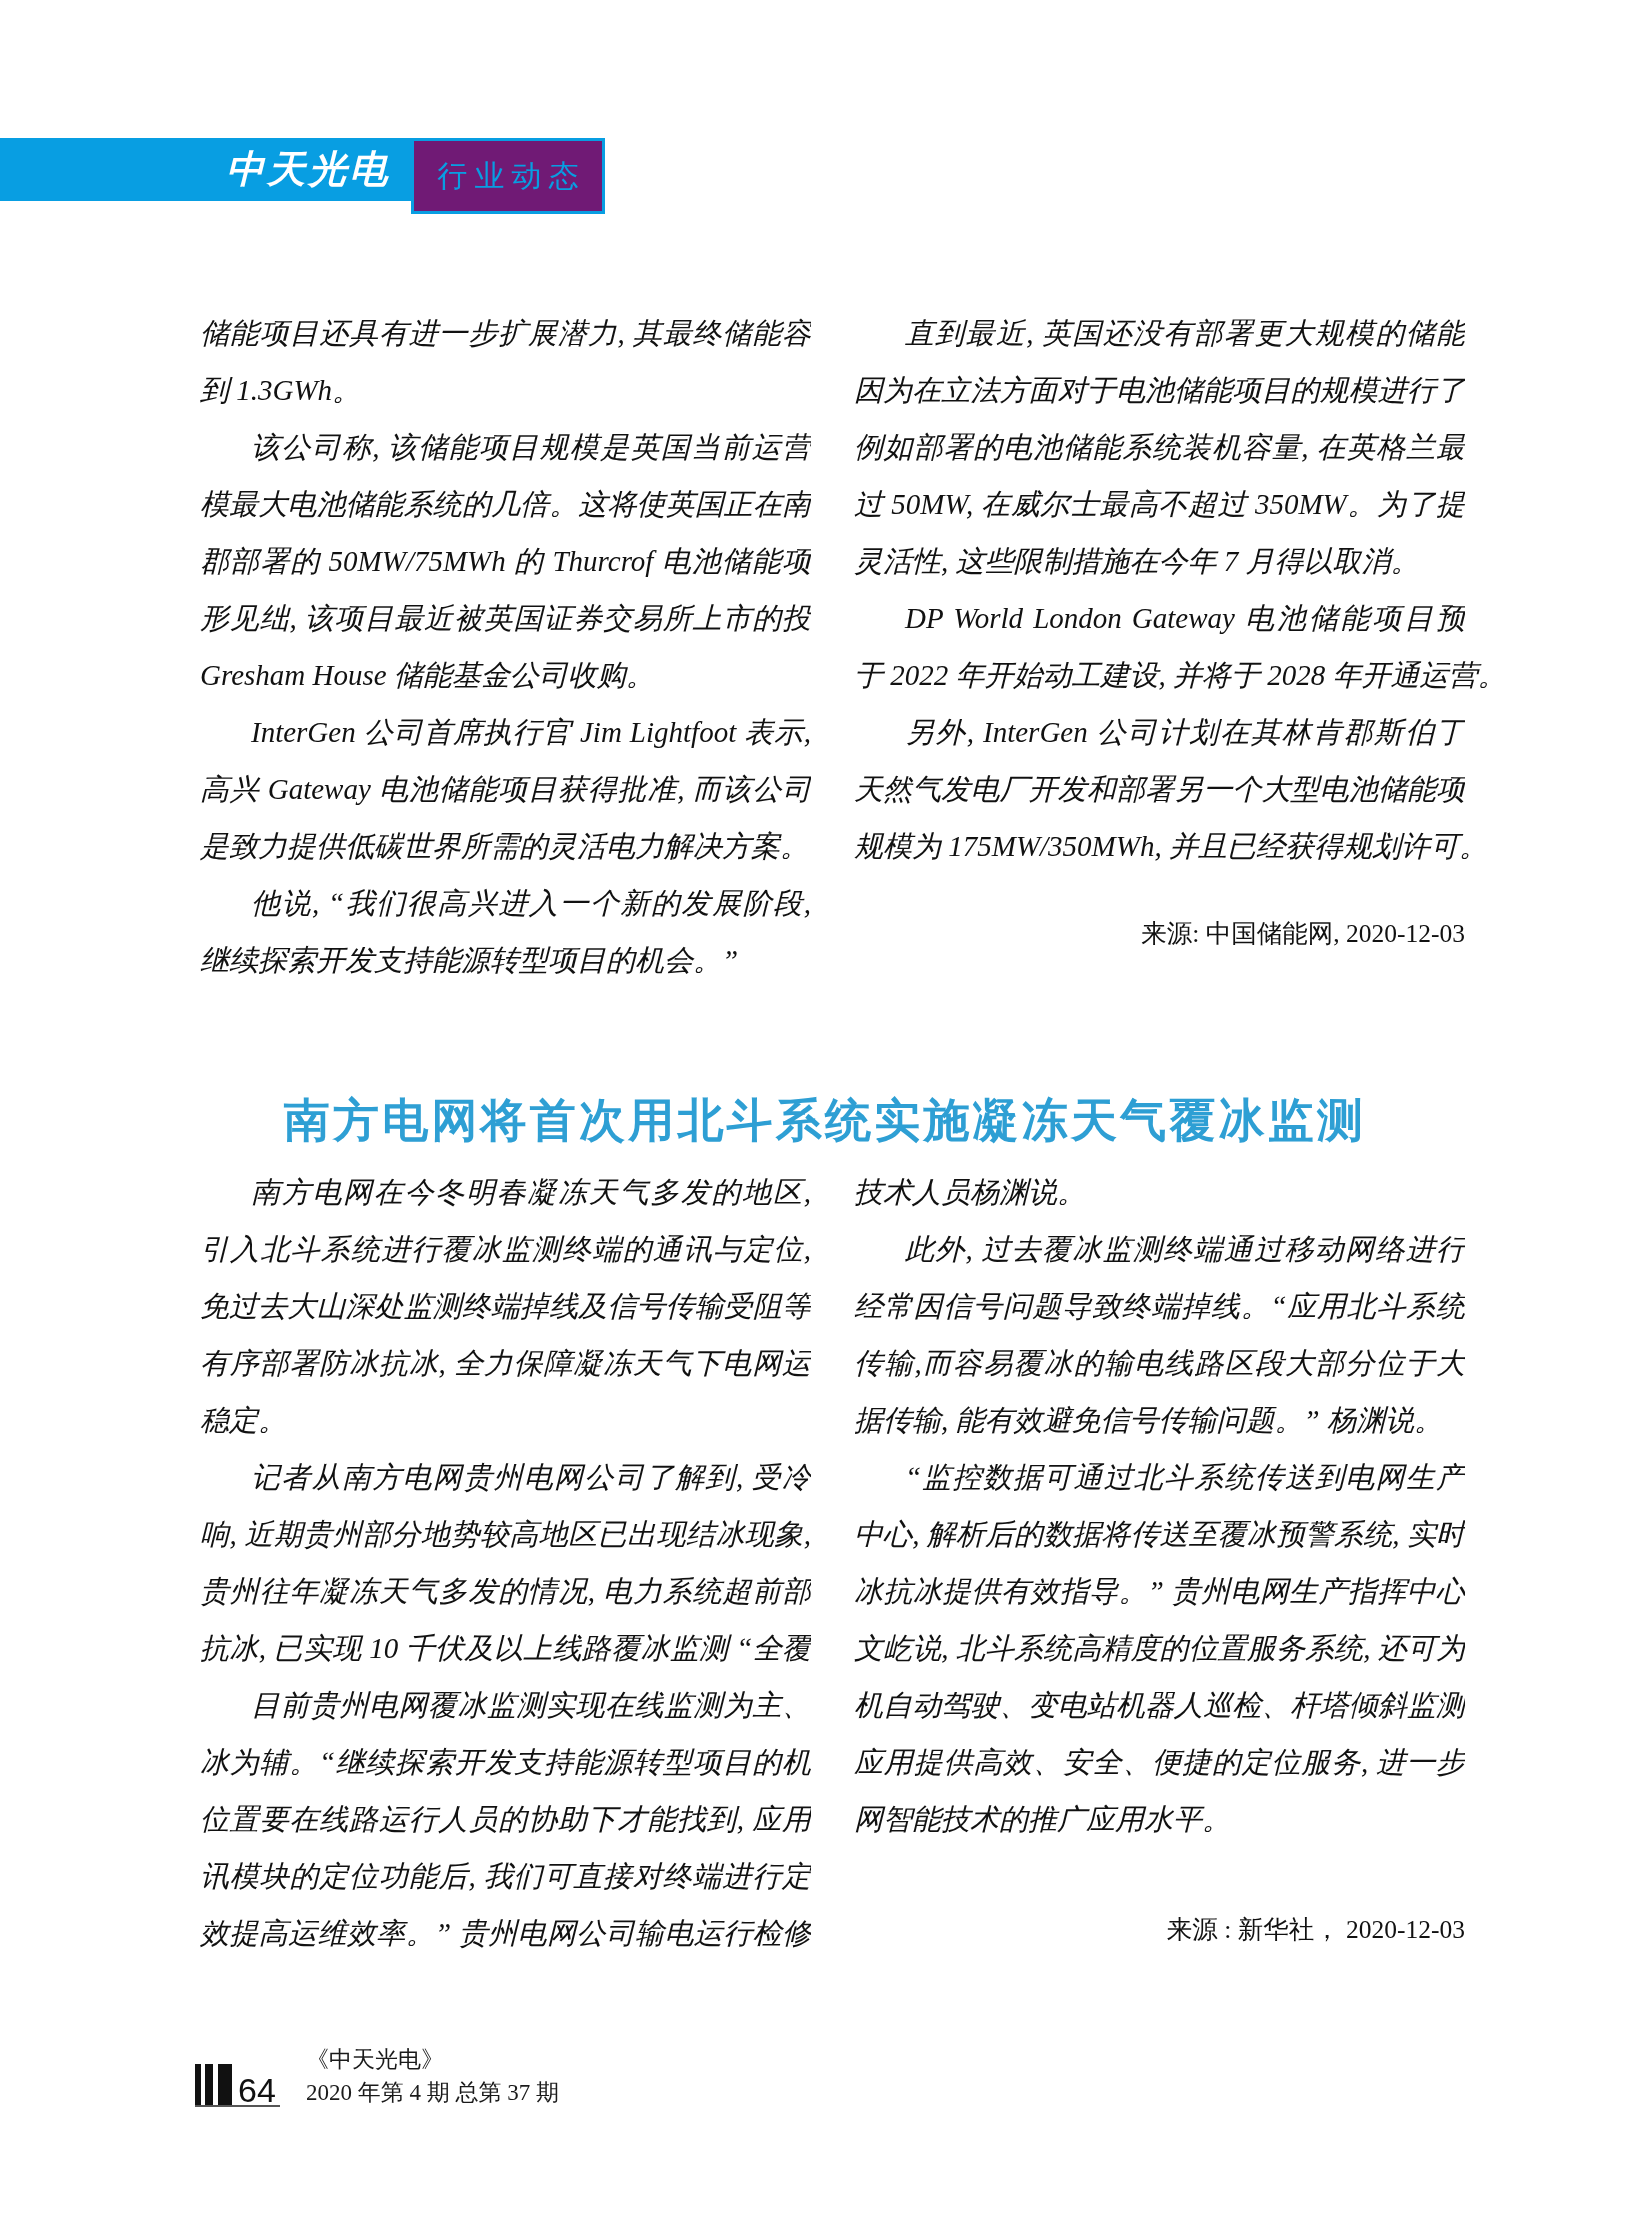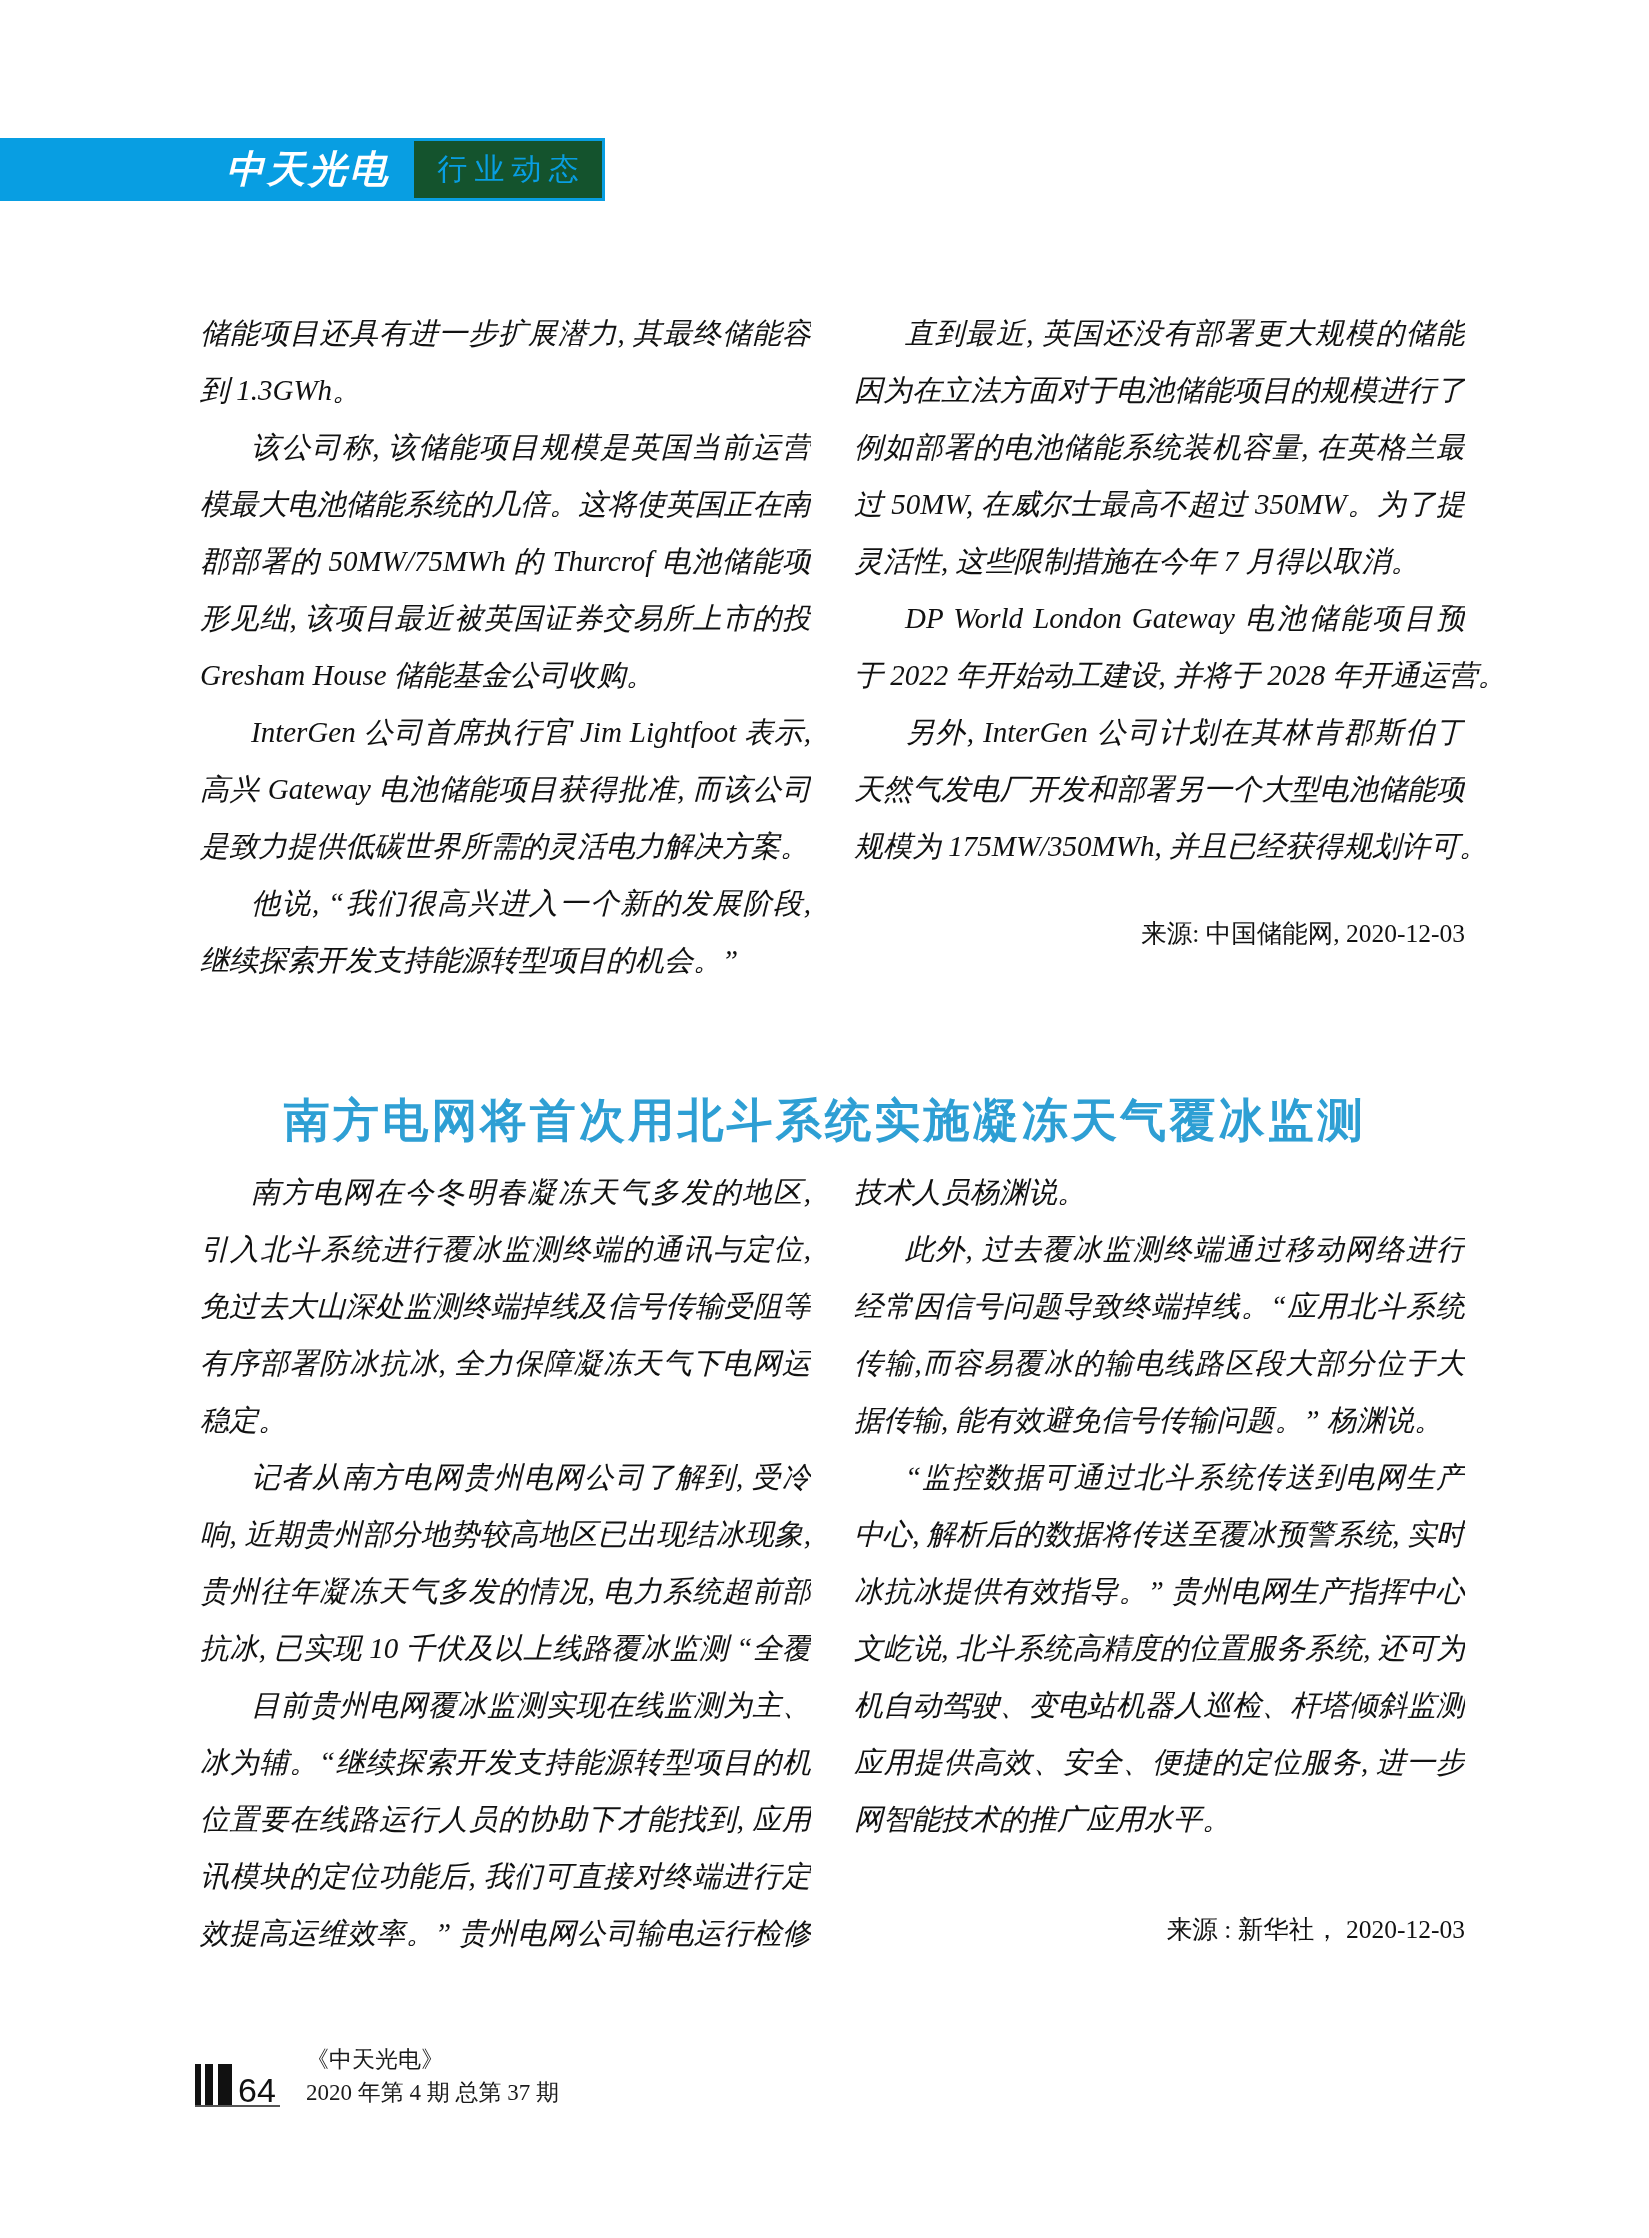--- a/index.html
+++ b/index.html
@@ -13,22 +13,22 @@
     font-family:"Liberation Serif","DejaVu Serif",serif;color:var(--ink);
   }
   
   .header-bar{position:absolute;left:0;top:138px;width:411px;height:63px;background:var(--header-blue);}
   .logo{
     position:absolute;left:226px;top:8px;font-size:38px;line-height:46px;color:#fff;
     font-weight:bold;font-style:italic;letter-spacing:3.2px;
     font-family:"DejaVu Serif","Liberation Serif",serif;
   }
   .tag-box{
-    position:absolute;left:411px;top:138px;width:194px;height:63px;box-sizing:border-box;
-    border:3.2px solid var(--header-blue);background:#14532d;
+    position:absolute;left:411px;top:138px;width:194px;height:76px;box-sizing:border-box;
+    border:3.2px solid var(--header-blue);background:#701a75;
     display:flex;align-items:center;justify-content:center;
   }
   .tag-box span{
     color:var(--header-blue);font-size:30px;letter-spacing:7.2px;padding-left:7.2px;
     font-family:"Liberation Sans","DejaVu Sans",sans-serif;
   }
   
   .col{position:absolute;width:611px;font-size:29px;font-style:italic;}
   .line{height:57px;line-height:57px;white-space:nowrap;}
   .line.fill{white-space:normal;text-align:justify;text-align-last:justify;overflow:hidden;}

